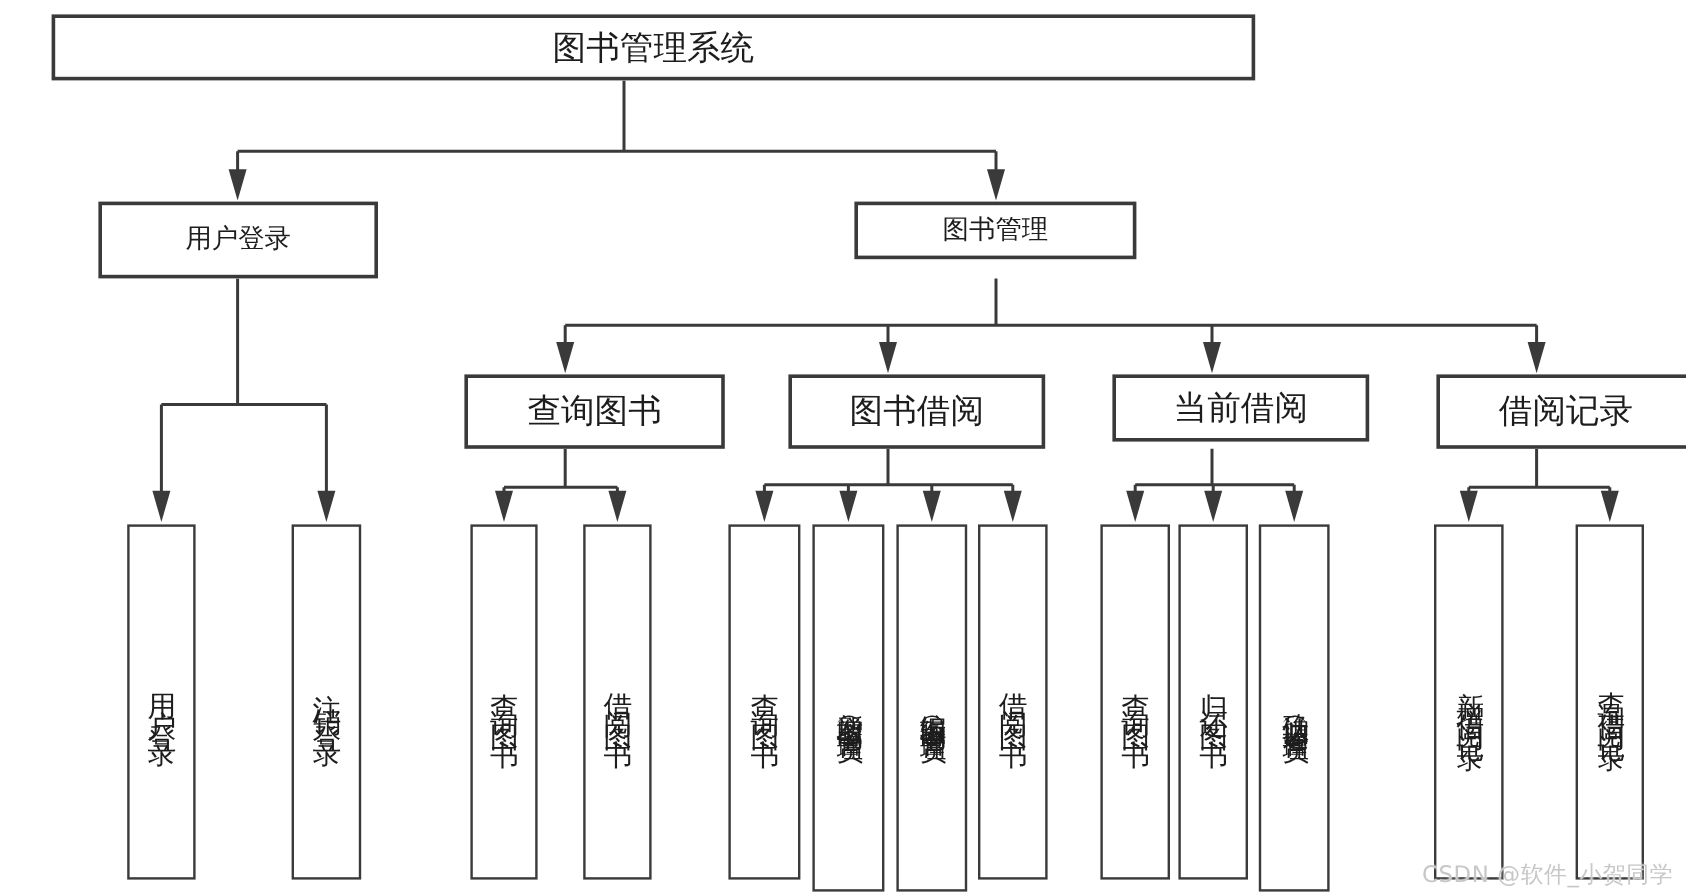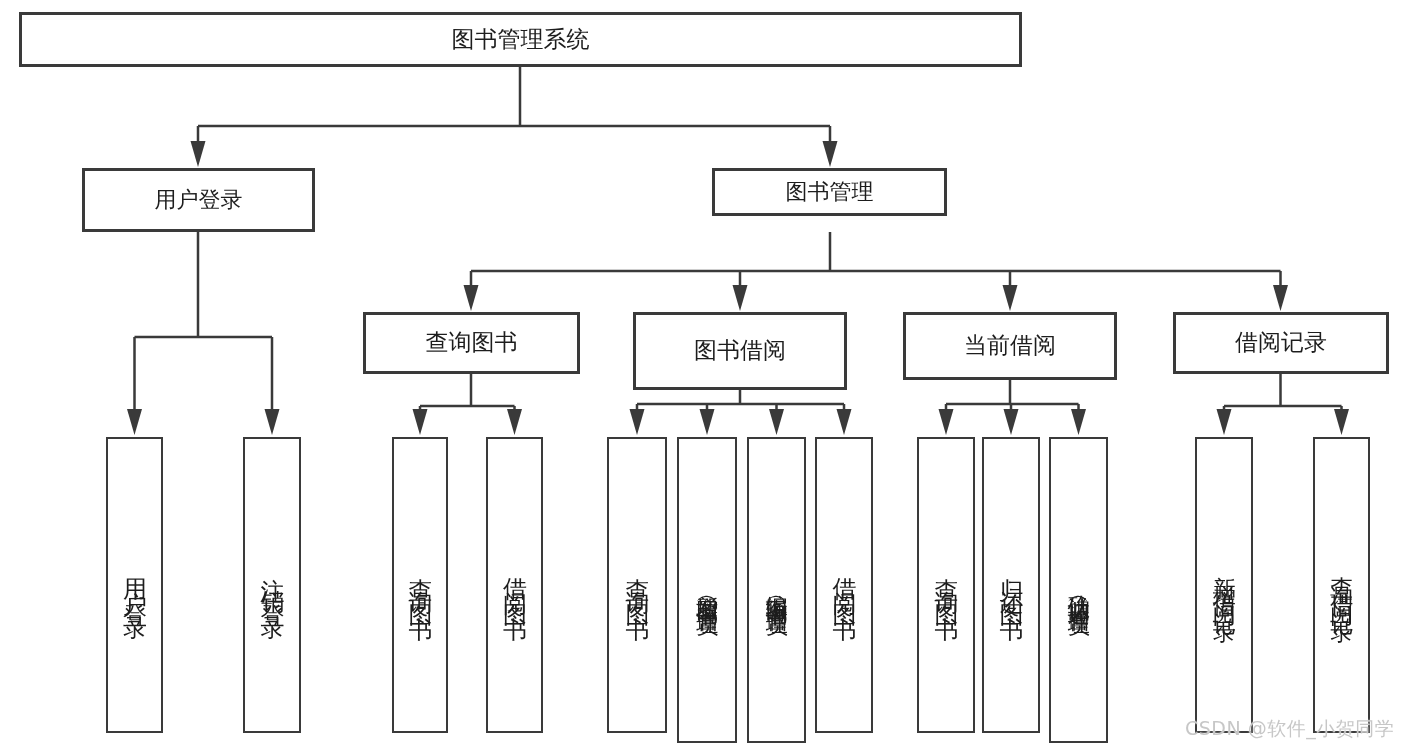--- a/index.html
+++ b/index.html
@@ -8,21 +8,21 @@
     font-family:"DejaVu Sans","Liberation Sans",sans-serif;overflow:hidden;
   }
   .connectors{position:absolute;left:0;top:0;width:1405px;height:747px;}
   .node{
     position:absolute;box-sizing:border-box;background:#ffffff;
     border:3px solid #3a3a3a;color:#1d1d1d;
     display:flex;align-items:center;justify-content:center;
     text-align:center;line-height:1.2;z-index:2;
   }
   .leaf{border-width:2.5px;}
-  .h21{font-size:23px;}
+  .h21{font-size:28px;margin-left:24px;}
   .h22{font-size:22px;}
   .vtext{writing-mode:vertical-rl;text-orientation:mixed;display:block;}
   .t4{font-size:24px;letter-spacing:13px;}
   .t6{font-size:23px;letter-spacing:9px;}
   .t9{font-size:22px;letter-spacing:3px;}
   .watermark{
     position:absolute;left:1185px;top:716px;font-size:19px;color:#c7c7c7;
     letter-spacing:0.5px;z-index:6;white-space:nowrap;
     text-shadow:0 0 2px #ffffff;
   }
@@ -74,22 +74,22 @@
       <polygon points="1334,409 1349,409 1341.5,435"></polygon>
     </g>
   </svg>
 
   <div class="node h21" style="left:19px;top:12px;width:1003px;height:55px;">图书管理系统</div>
 
   <div class="node h22" style="left:82px;top:168px;width:233px;height:64px;">用户登录</div>
   <div class="node h22" style="left:712px;top:168px;width:235px;height:48px;">图书管理</div>
 
   <div class="node h21" style="left:363px;top:312px;width:217px;height:62px;">查询图书</div>
-  <div class="node h21" style="left:633px;top:312px;width:214px;height:78px;">图书借阅</div>
-  <div class="node h21" style="left:903px;top:312px;width:214px;height:68px;">当前借阅</div>
+  <div class="node h21" style="left:633px;top:312px;width:214px;height:62px;">图书借阅</div>
+  <div class="node h21" style="left:903px;top:312px;width:214px;height:56px;">当前借阅</div>
   <div class="node h21" style="left:1173px;top:312px;width:216px;height:62px;">借阅记录</div>
 
   <div class="node leaf" style="left:106px;top:437px;width:57px;height:296px;">
     <span class="vtext t4">用户登录</span>
   </div>
   <div class="node leaf" style="left:243px;top:437px;width:58px;height:296px;">
     <span class="vtext t4">注销登录</span>
   </div>
 
   <div class="node leaf" style="left:392px;top:437px;width:56px;height:296px;">

